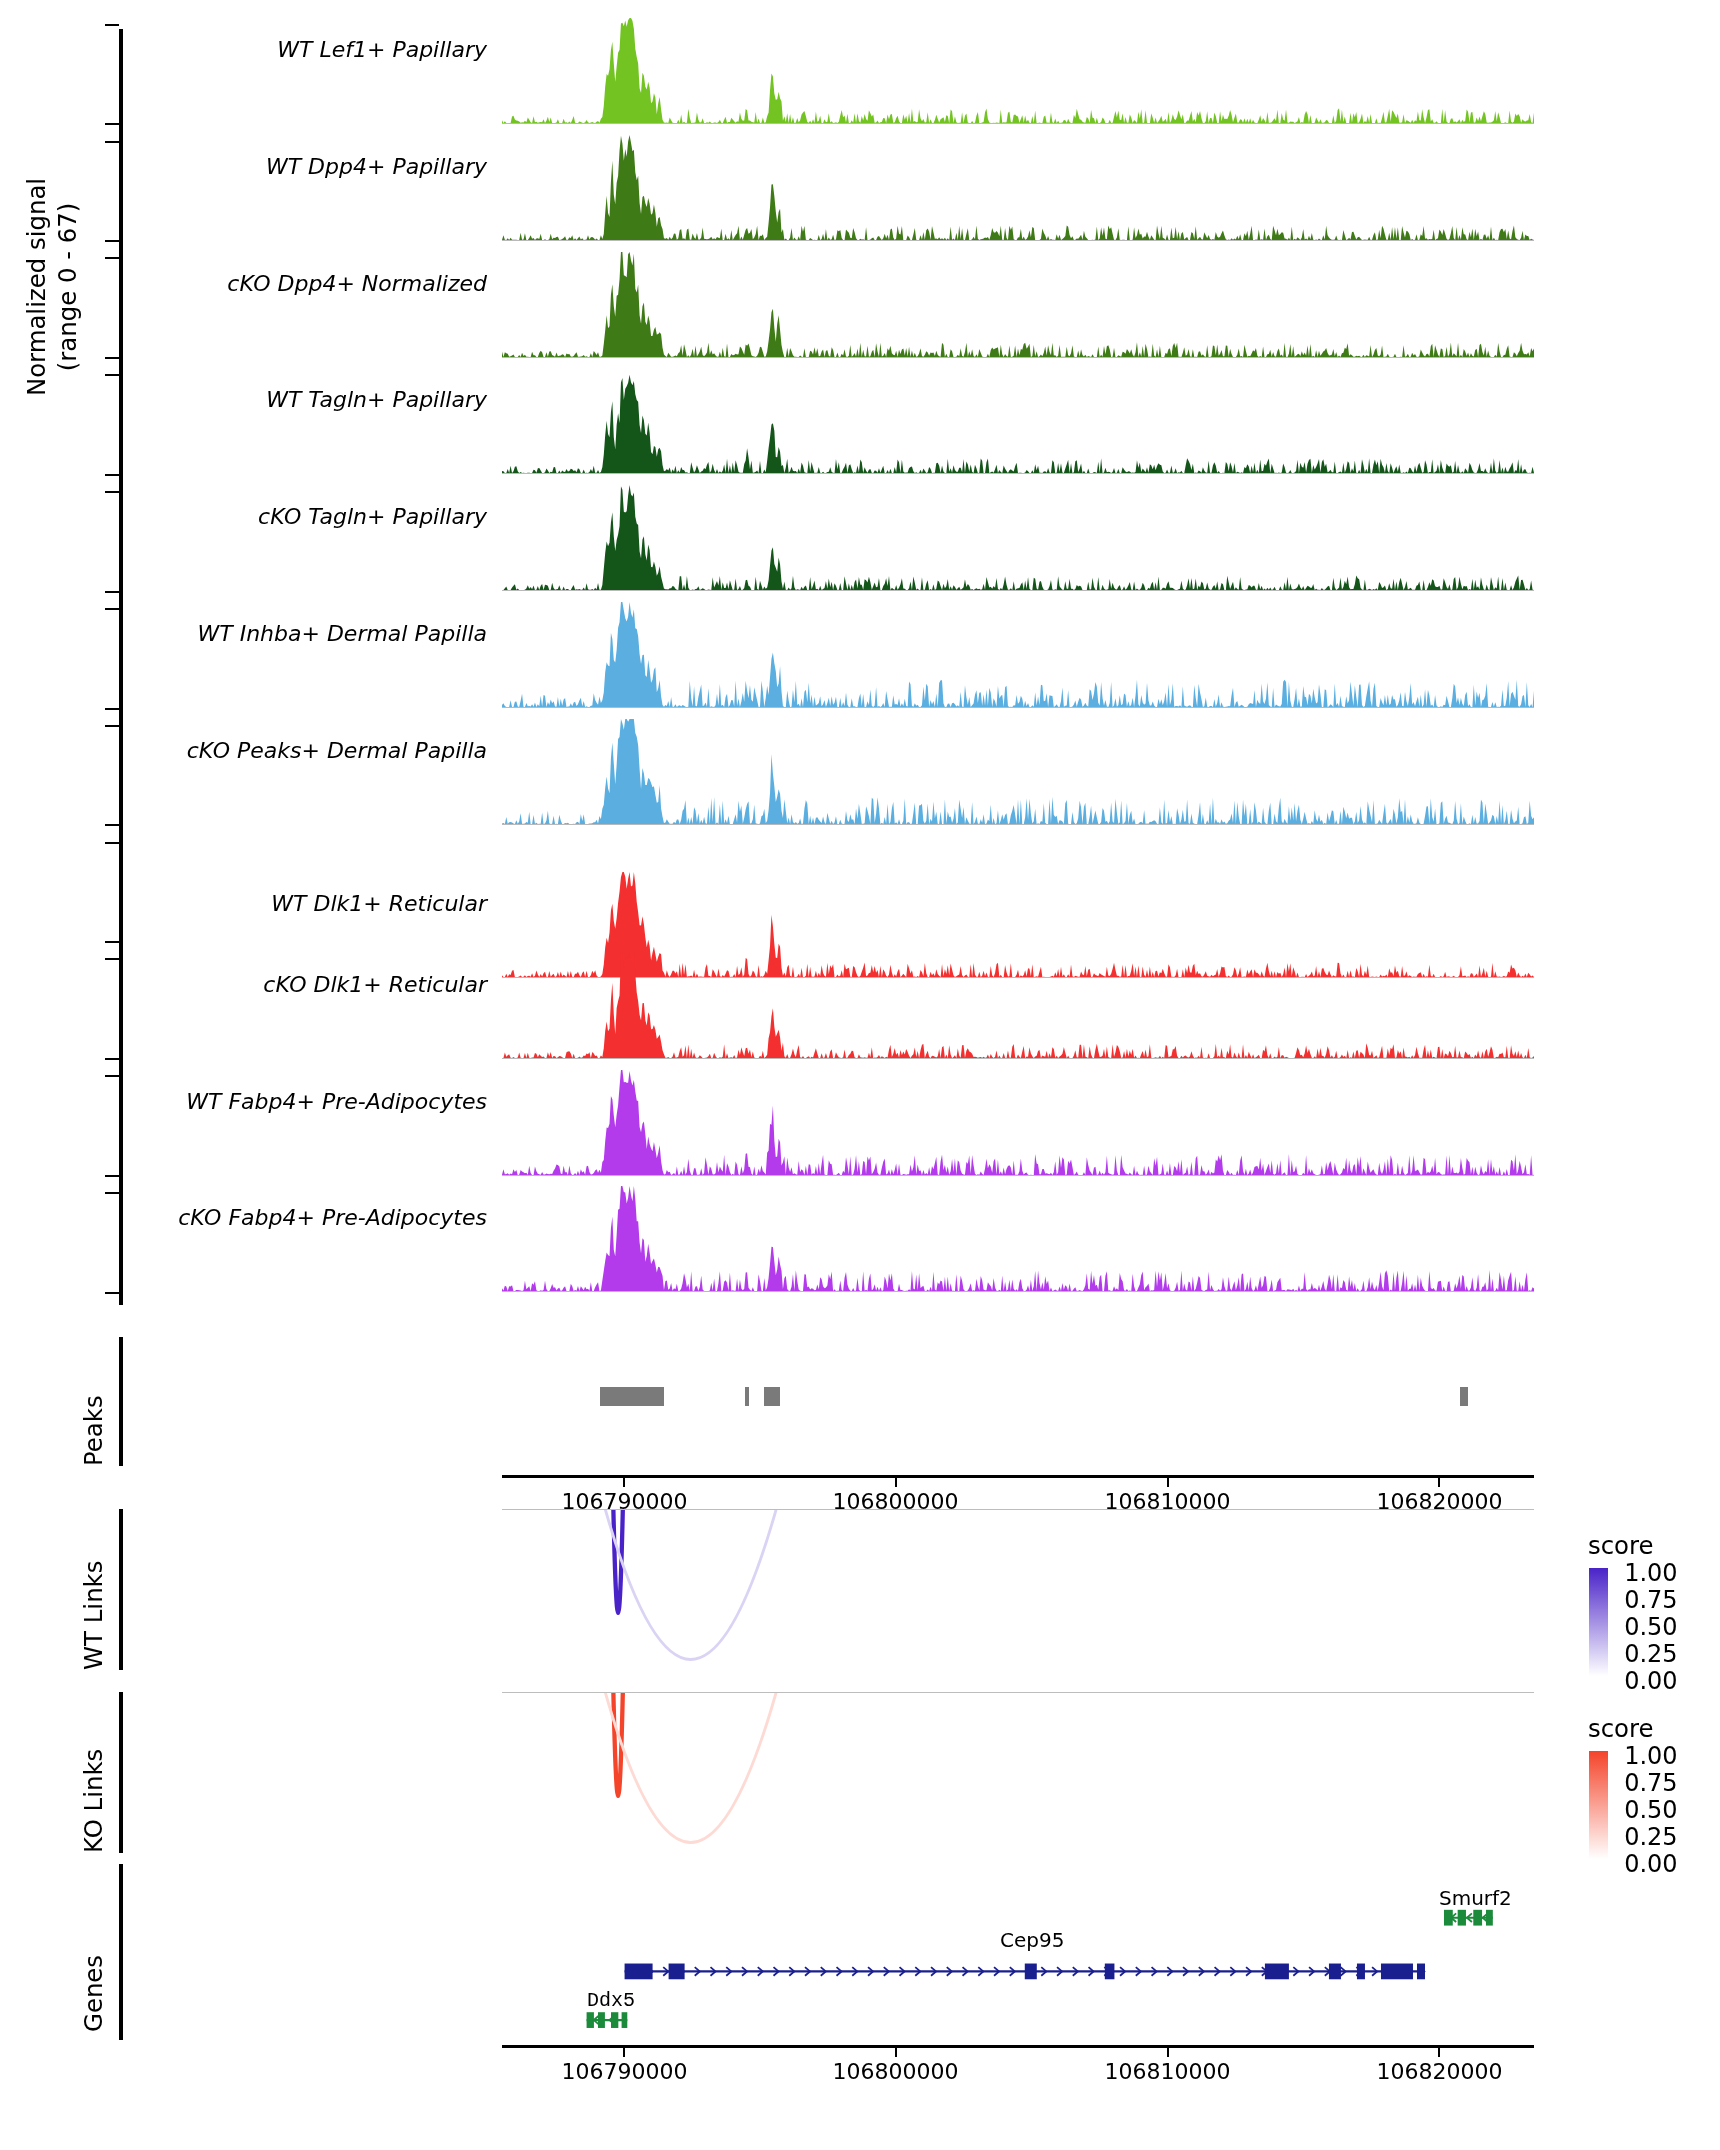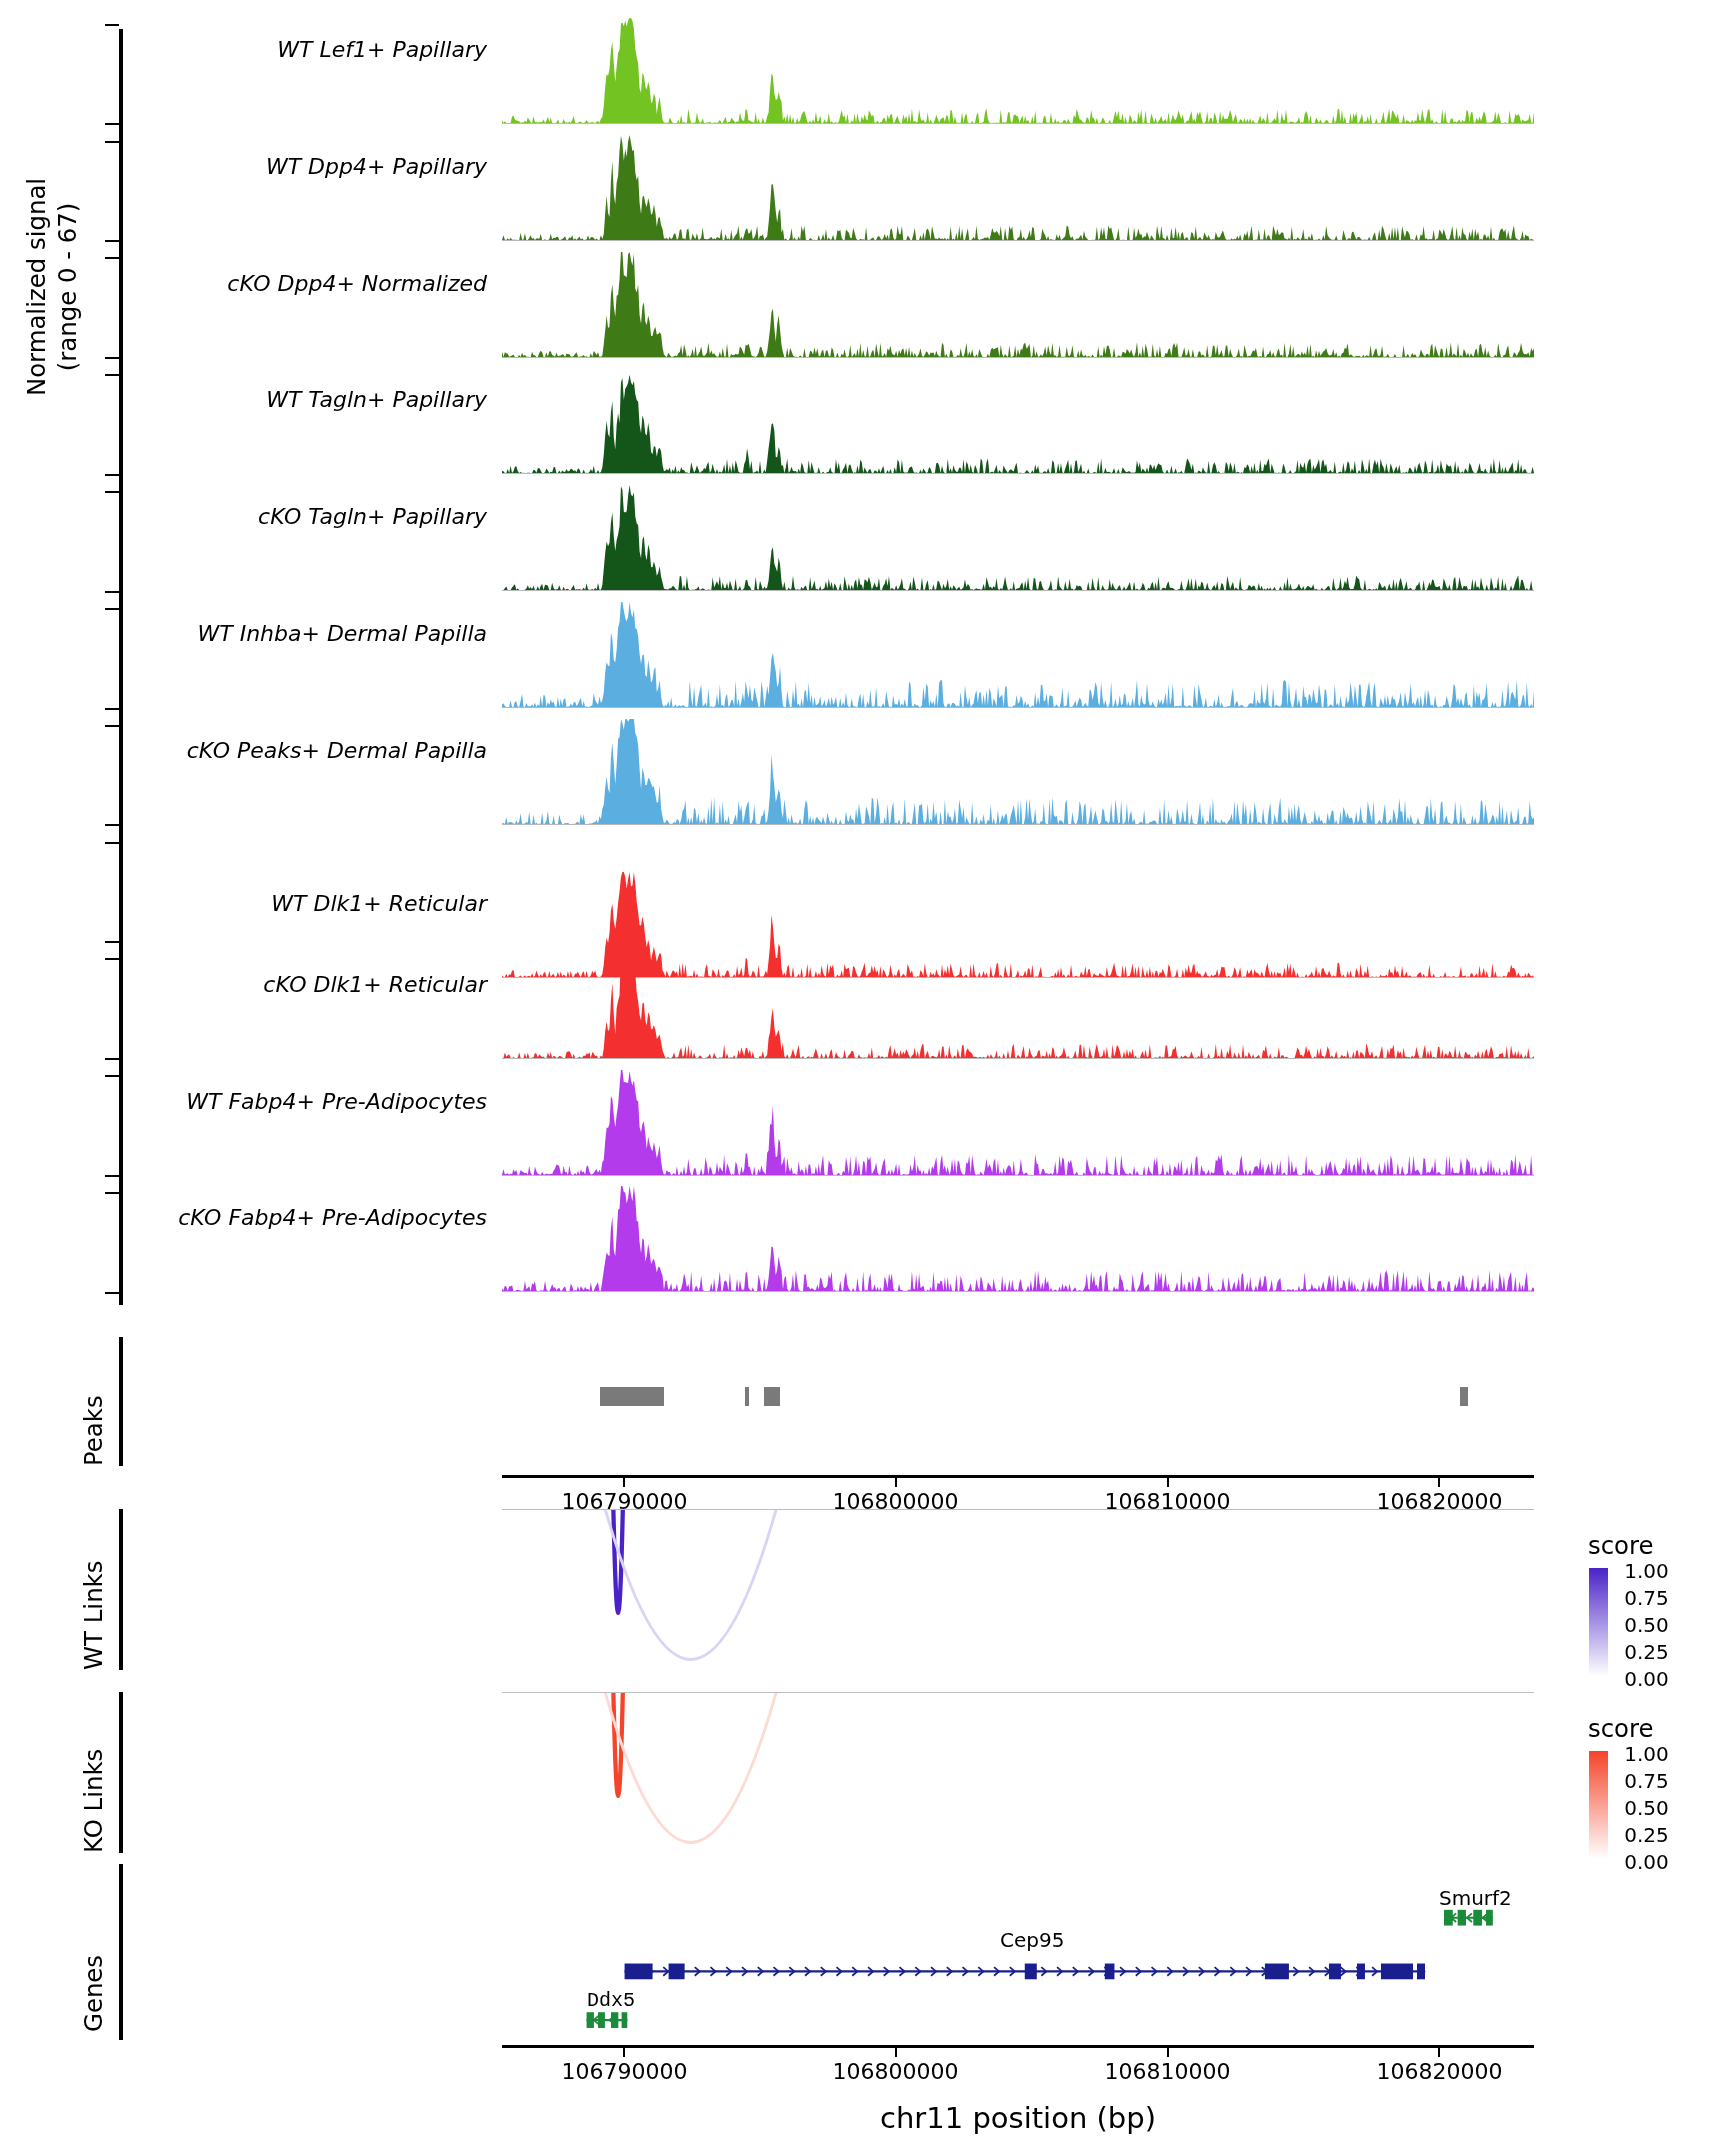--- a/index.html
+++ b/index.html
@@ -52,21 +52,21 @@
   .xtick{position:absolute;background:#000;width:2.2px;height:8.6px;}
   .xticklabel{position:absolute;font-size:22px;text-align:center;width:215px;}
 
   
   .linkpanel{position:absolute;left:502px;width:1032px;}
   .link-top{position:absolute;left:0;top:0;width:1032px;height:0.7px;background:#bdbdbd;}
   .legend{position:absolute;font-size:22px;}
   .legend .ltitle{font-size:24.4px;margin-bottom:7.2px;}
   .legend .lbar{width:18.6px;height:108px;display:inline-block;vertical-align:top;margin-right:8.6px;border:0.7px solid #ffffff;}
   .legend .lticks{display:inline-block;vertical-align:top;height:108px;position:relative;width:86px;}
-  .legend .lticks span{position:absolute;left:0;font-size:20px;line-height:1;}
+  .legend .lticks span{position:absolute;left:0;font-size:24px;line-height:1;}
 
   
   #genes-area{position:absolute;left:0;top:1864px;width:1721px;height:287px;}
   .gene-label{position:absolute;font-size:20px;white-space:nowrap;}
   .xaxis-title{position:absolute;font-size:29px;text-align:center;width:1032px;left:502px;}
 </style>
 </head>
 <body>
 
 <div class="root">
@@ -362,17 +362,16 @@
     <div id="xaxis-bottom-ticks">
         <div class="xtick" style="left: 623px; top: 184px;"></div>
         <div class="xticklabel" style="left: 517px; top: 195px;">106790000</div>
         <div class="xtick" style="left: 895px; top: 184px;"></div>
         <div class="xticklabel" style="left: 788px; top: 195px;">106800000</div>
         <div class="xtick" style="left: 1167px; top: 184px;"></div>
         <div class="xticklabel" style="left: 1060px; top: 195px;">106810000</div>
         <div class="xtick" style="left: 1438px; top: 184px;"></div>
         <div class="xticklabel" style="left: 1332px; top: 195px;">106820000</div>
       </div>
-    <div class="xaxis-title" style="top:237px;">chr11 position (bp)</div>
   </div>
 
 </div>
 
 
 </body></html>

